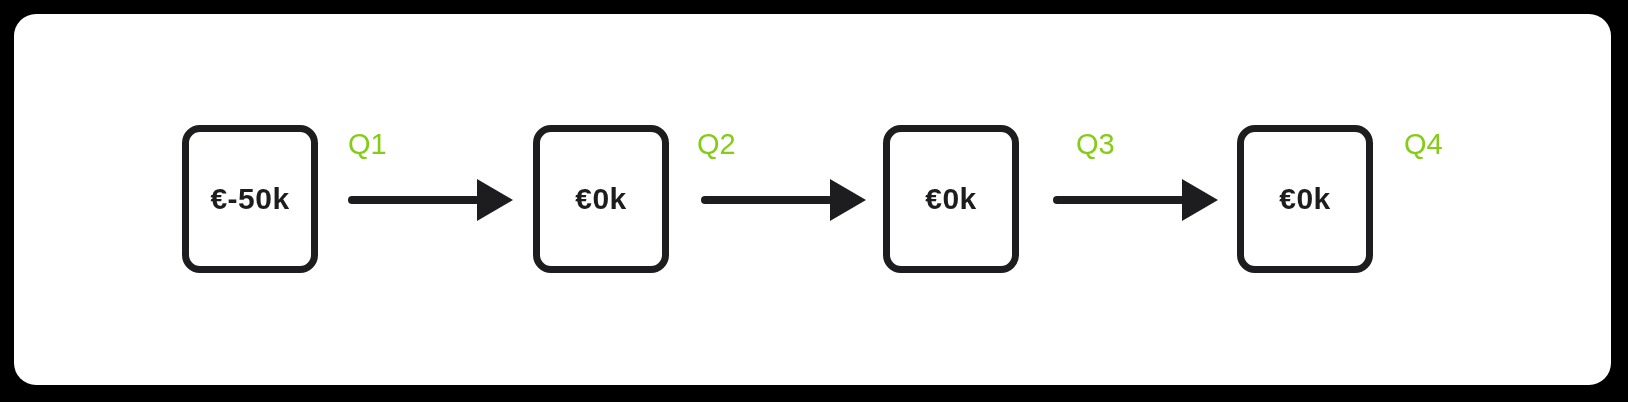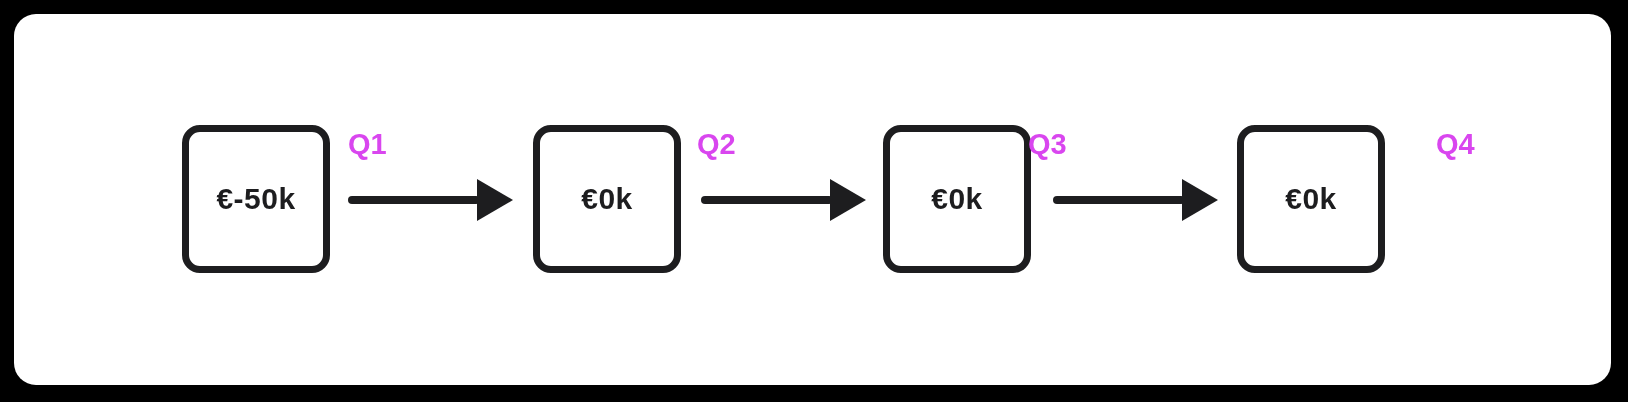--- a/index.html
+++ b/index.html
@@ -13,21 +13,21 @@
   .card {
     position: absolute;
     left: 14px; top: 14px;
     width: 1597px; height: 371px;
     background: #ffffff;
     border-radius: 22px;
   }
   .node {
     position: absolute;
     top: 125px;
-    width: 148px; height: 148px;
+    width: 136px; height: 148px;
     box-sizing: border-box;
     border: 7px solid #1d1d1f;
     border-radius: 18px;
     background: #ffffff;
     display: flex;
     align-items: center;
     justify-content: center;
   }
   .node .value {
     font-size: 30px;
@@ -38,27 +38,27 @@
   .n1 { left: 182px; }
   .n2 { left: 533px; }
   .n3 { left: 883px; }
   .n4 { left: 1237px; }
 
   .qlabel {
     position: absolute;
     top: 128px;
     font-size: 29px;
     line-height: 32px;
-    font-weight: 700;
-    color: #d946ef;
+    font-weight: 400;
+    color: #84cc16;
   }
   .q1 { left: 348px; }
   .q2 { left: 697px; }
-  .q3 { left: 1028px; text-align: center; }
-  .q4 { left: 1404px; margin-left: 32px; }
+  .q3 { left: 1076px; text-align: center; }
+  .q4 { left: 1404px; }
 
   .arrow {
     position: absolute;
     top: 179px;
     width: 165px; height: 42px;
   }
   .a1 { left: 348px; }
   .a2 { left: 701px; }
   .a3 { left: 1053px; }
   .arrow .shaft {

